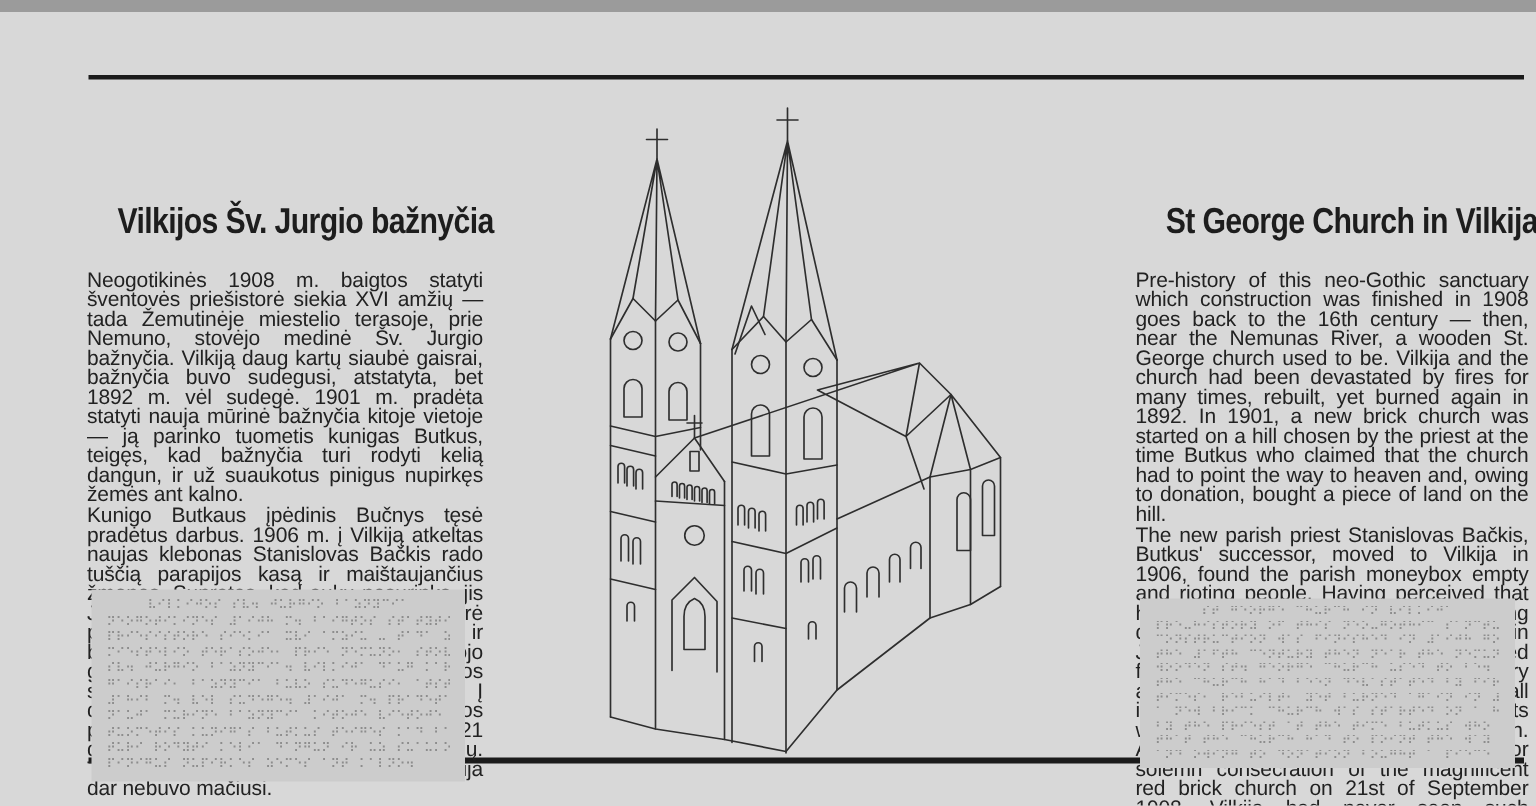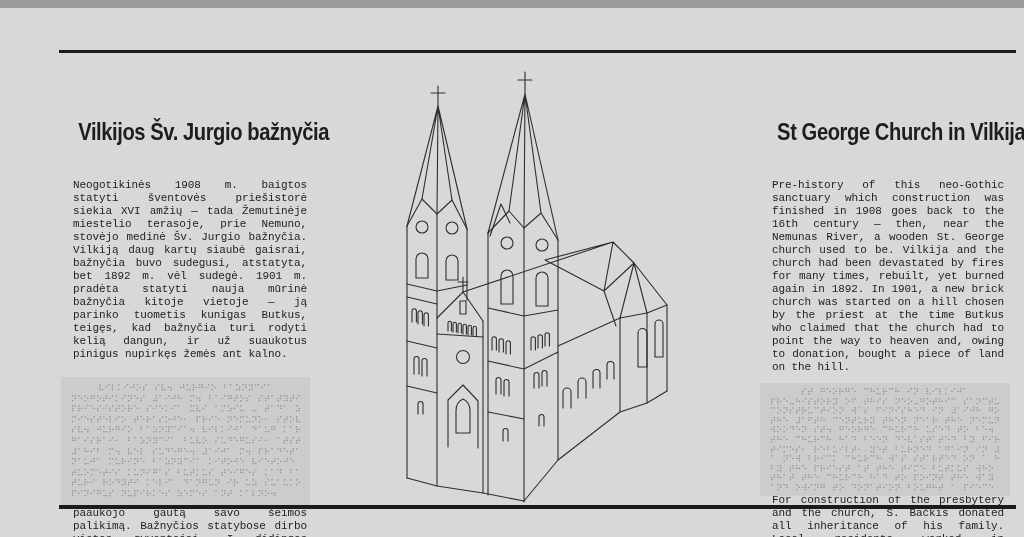--- a/index.html
+++ b/index.html
@@ -5,33 +5,33 @@
   html,body{margin:0;padding:0;}
   body{
     width:1024px;height:537px;position:relative;overflow:hidden;
     background:#d8d8d8;
     font-family:"Liberation Sans",sans-serif;
   }
   .top-strip{position:absolute;left:0;top:0;width:1024px;height:8px;background:#9b9b9b;}
   .rule{position:absolute;left:59px;width:957px;height:3px;background:#1b1b1b;}
   .rule.top{top:50px;}
   .rule.bottom{top:505px;height:4px;}
-  .col{position:absolute;top:0;height:499px;}
+  .col{position:absolute;top:16px;height:499px;}
   .col.left{left:57px;width:266px;}
   .col.right{left:756px;width:264px;}
   .panel-title{
     position:absolute;top:102px;left:0;width:100%;
     font-weight:700;font-size:24px;color:#1d1d1d;
     text-align:center;white-space:nowrap;
     transform:scaleX(.84);letter-spacing:-.5px;
   }
   .paras{position:absolute;top:163px;left:0;width:100%;}
   .para{
-    margin:16px;font-size:11px;line-height:13px;color:#222;
-    text-align:justify;letter-spacing:-.1px;font-family:Liberation Mono, monospace;
+    margin:1px;font-size:14px;line-height:13px;color:#222;
+    text-align:justify;letter-spacing:-.1px;
   }
   .braille-box{
     position:absolute;background:#cccccc;
     color:#8d8d8d;font-family:"DejaVu Sans",sans-serif;
   }
   .braille-box.lt{left:4px;top:377px;width:229px;height:117px;padding:6px 10px 5px;}
   .braille-box.en{left:4px;top:383px;width:230px;height:104px;padding:5px 10px 4px;}
   .braille-line{white-space:nowrap;overflow:hidden;font-size:8.5px;}
   .lt .braille-line{line-height:10.6px;}
   .en .braille-line{line-height:9.6px;}

